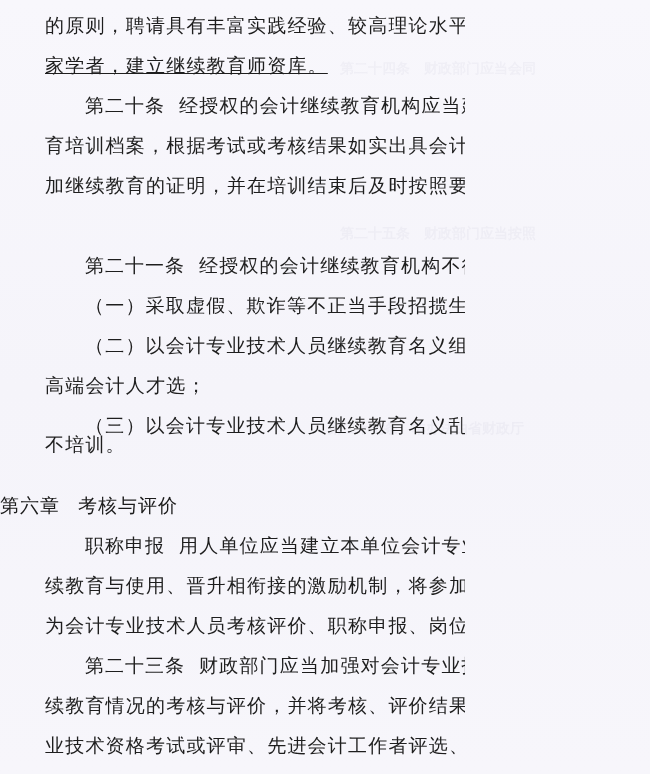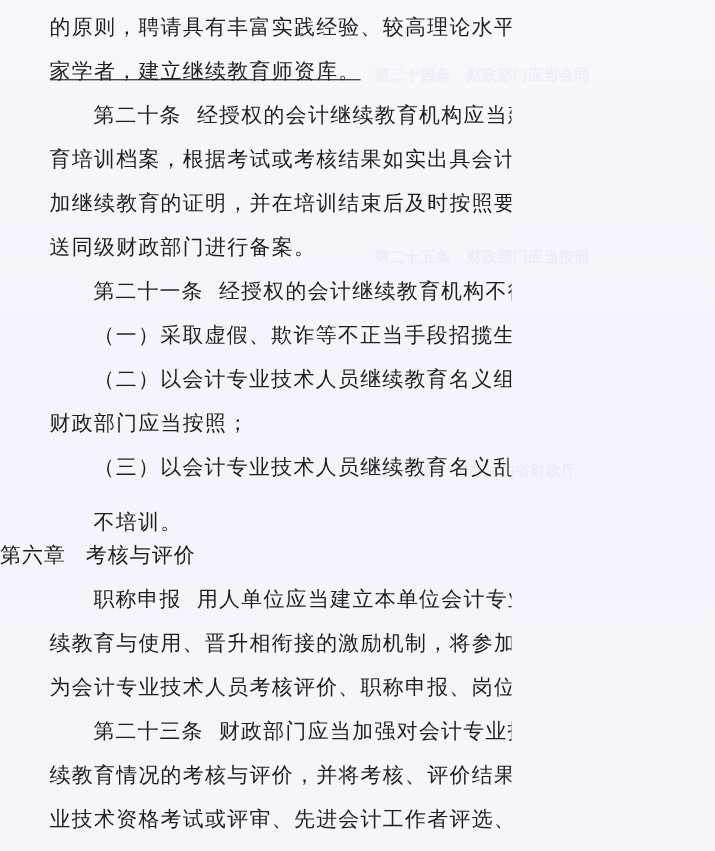--- a/index.html
+++ b/index.html
@@ -73,30 +73,29 @@
   <div class="bleed" style="left:328px;top:420px;">第二十七条　本办法由省财政厅</div>
 
   <div class="line" style="top:13px;">的原则，聘请具有丰富实践经验、较高理论水平的业务骨干和专</div>
   <div class="line" style="top:53px;text-decoration:underline;">家学者，建立继续教育师资库。</div>
 
   <div class="line indent" style="top:93px;">
     <span class="bold-label">第二十条</span><span>经授权的会计继续教育机构应当建立健全继续教</span>
   </div>
   <div class="line" style="top:133px;">育培训档案，根据考试或考核结果如实出具会计专业技术人员参</div>
   <div class="line" style="top:173px;">加继续教育的证明，并在培训结束后及时按照要求将有关情况报</div>
-  <div class="line" style="top:213px;">送同级财政部门进行备案。</div>
 
   <div class="line indent" style="top:253px;">
     <span class="bold-label">第二十一条</span><span>经授权的会计继续教育机构不得有下列行为：</span>
   </div>
   <div class="line indent" style="top:293px;">（一）采取虚假、欺诈等不正当手段招揽生源；</div>
   <div class="line indent" style="top:333px;">（二）以会计专业技术人员继续教育名义组织旅游或者进行</div>
-  <div class="line" style="top:373px;">财政部门应当按照；</div>
+  <div class="line" style="top:373px;">高端会计人才选；</div>
   <div class="line indent" style="top:413px;">（三）以会计专业技术人员继续教育名义乱收费或者只收费</div>
-  <div class="line" style="top:463px;margin-left:40px;">不培训。</div>
+  <div class="line" style="top:432px;">不培训。</div>
 
   <div class="chapter" style="top:493px;">
     <span>第六章</span><span class="gap"></span><span>考核与评价</span>
   </div>
 
   <div class="line indent" style="top:533px;">
     <span class="bold-label">职称申报</span><span>用人单位应当建立本单位会计专业技术人员继</span>
   </div>
   <div class="line" style="top:573px;">续教育与使用、晋升相衔接的激励机制，将参加继续教育情况作</div>
   <div class="line" style="top:613px;">为会计专业技术人员考核评价、职称申报、岗位聘用的重要依据。</div>

